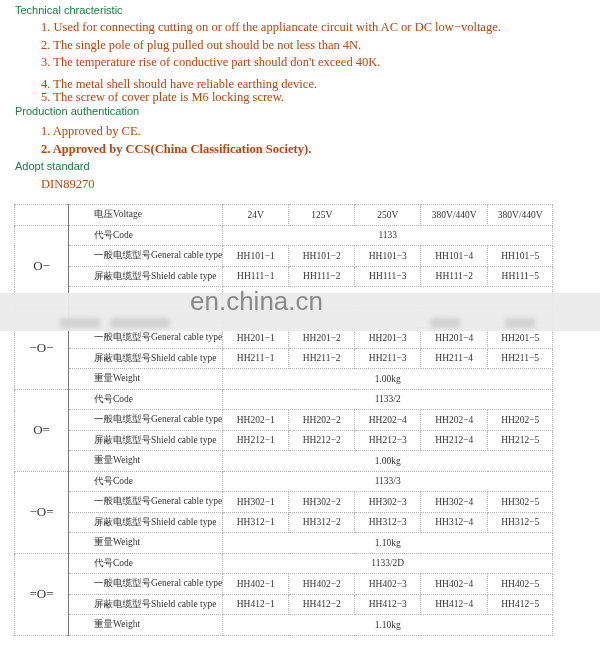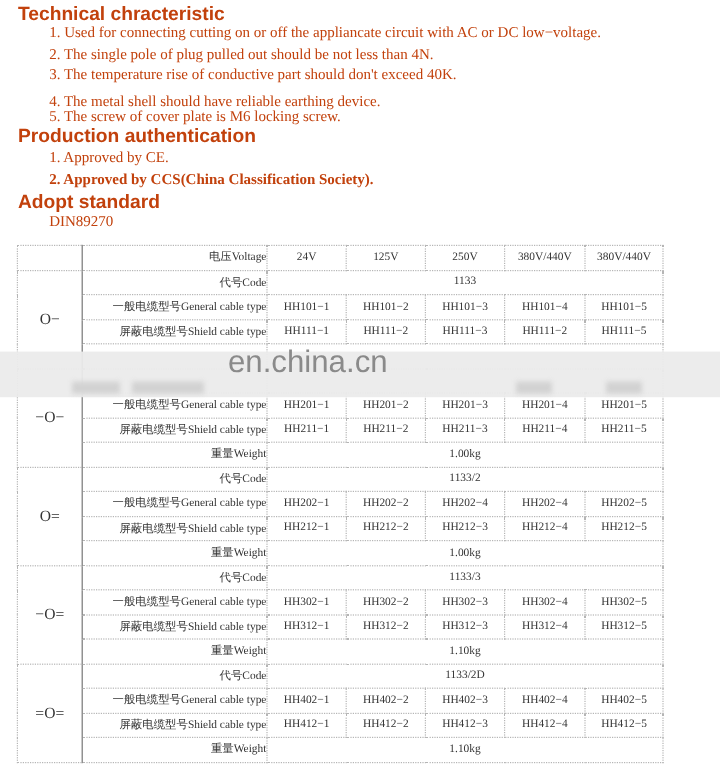--- a/index.html
+++ b/index.html
@@ -1,21 +1,21 @@
 <!DOCTYPE html>
 <html><head>
 <meta charset="utf-8">
 <style>
   html, body { margin:0; padding:0; background:#ffffff; }
   body { width:600px; height:650px; position:relative; overflow:hidden; font-family:"Liberation Serif", serif; color:#222; }
-  .heading { position:absolute; left:15px; font-family:"Liberation Sans", sans-serif; font-weight:bold; font-size:16px; color:#c2410c; }
+  .heading { position:absolute; left:15px; font-family:"Liberation Sans", sans-serif; font-weight:normal; font-size:11px; color:#15803d; }
   .item { position:absolute; left:41px; font-size:12.5px; color:#c2410c; white-space:nowrap; }
   table.spec { position:absolute; left:14px; top:204px; border-collapse:collapse; font-size:9.5px; color:#333; table-layout:fixed; }
   table.spec td { border:1px dotted #b5b5b5; height:19.5px; padding:0; text-align:center; white-space:nowrap; }
-  table.spec td.lbl { text-align:right; padding-left:10px; border-left:1px solid #777; }
+  table.spec td.lbl { text-align:left; padding-left:25px; border-left:1px solid #777; }
   table.spec td.sym { font-size:13px; color:#333; }
   .watermark-band { position:absolute; left:0; top:293px; width:600px; height:38px; background:rgba(235,235,235,0.95); }
   .watermark-text { position:absolute; left:190px; top:286px; font-family:"Liberation Sans", sans-serif; font-size:26px; color:#8a8a8a; letter-spacing:0px; }
   .blur-blob { position:absolute; top:318px; height:10px; background:#d2d2d2; filter:blur(2px); }
 </style>
 </head>
 <body>
 
 <div class="heading" style="top:4px;">Technical chracteristic</div>
 <div class="item" style="top:20px;">1. Used for connecting cutting on or off the appliancate circuit with AC or DC low−voltage.</div>

